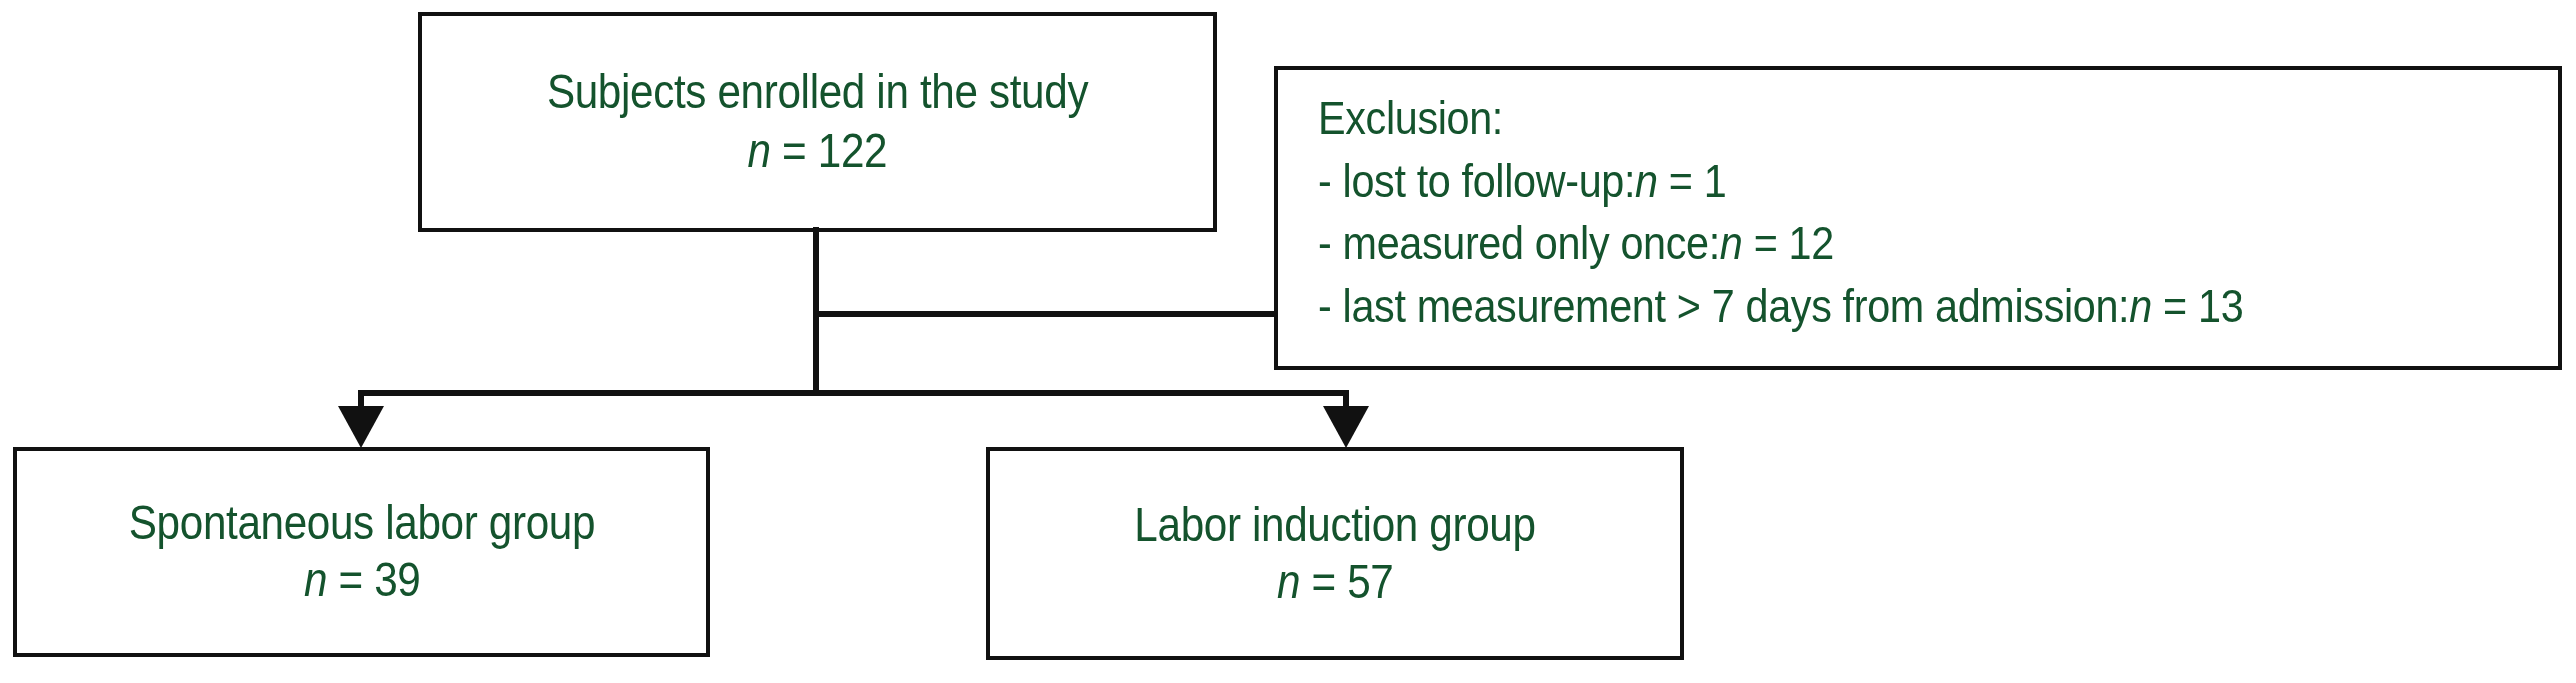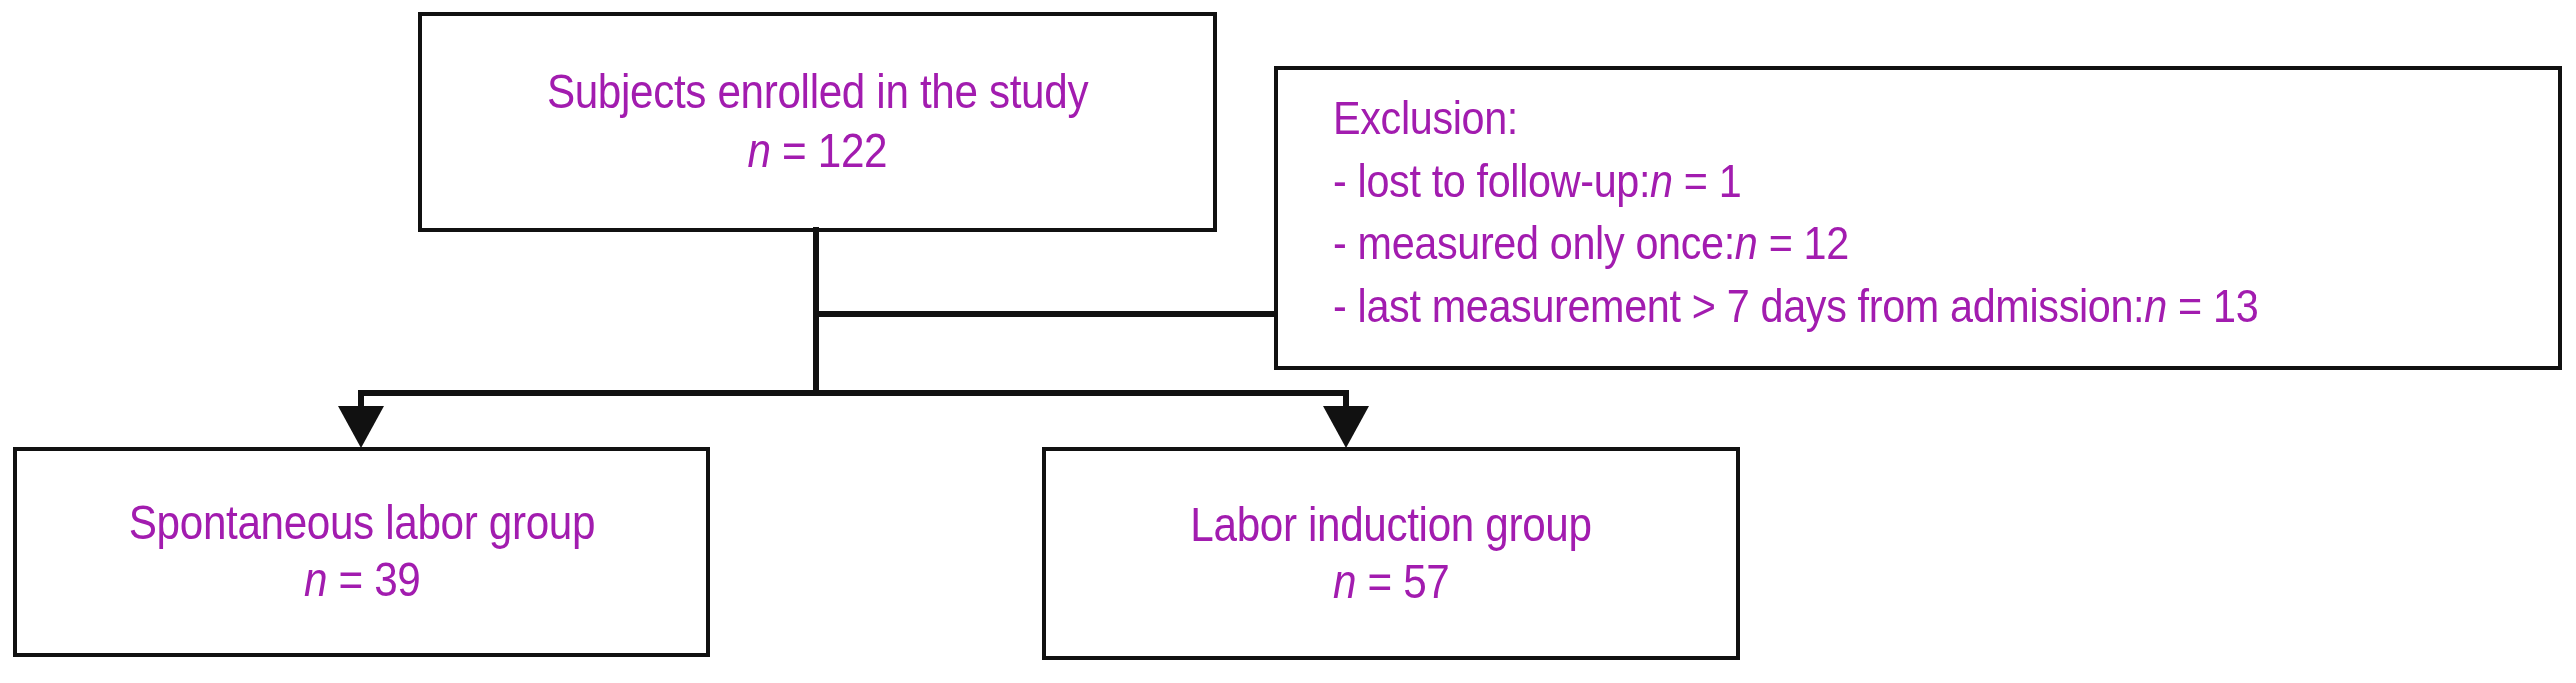--- a/index.html
+++ b/index.html
@@ -8,21 +8,21 @@
     padding: 0;
     background: #ffffff;
   }
   #canvas {
     position: relative;
     width: 2576px;
     height: 684px;
     background: #ffffff;
     overflow: hidden;
     font-family: "Liberation Sans", "DejaVu Sans", sans-serif;
-    color: #a21caf;
+    color: #14532d;
   }
 
   
   .node {
     position: absolute;
     box-sizing: border-box;
     background: #ffffff;
     border: 4.7px solid #111111;
     display: flex;
     flex-direction: column;
@@ -47,32 +47,32 @@
   #box-enrolled {
     left: 418px;  top: 11.7px;
     width: 799px; height: 220px;
   }
   #box-enrolled .node-line:first-child { margin-bottom: 3.1px; }
 
   
   #box-exclusion {
     left: 1274px; top: 66px;
     width: 1288px; height: 304px;
-    padding: 17px 0 17px 55px;
+    padding: 17px 0 17px 40px;
     justify-content: flex-start;
   }
   #box-exclusion .node-line { font-size: 47px; line-height: 1.33; }
 
   
   #box-spontaneous {
     left: 13.3px;  top: 447px;
     width: 697px; height: 210px;
   }
   #box-induction {
-    left: 1042px; top: 447px;
+    left: 986px; top: 447px;
     width: 698px; height: 213px;
   }
 
   
   .line { position: absolute; background: #111111; }
 
   
   #stem-vertical {
     left: 813px; top: 227px;
     width: 6.2px; height: 169px;

